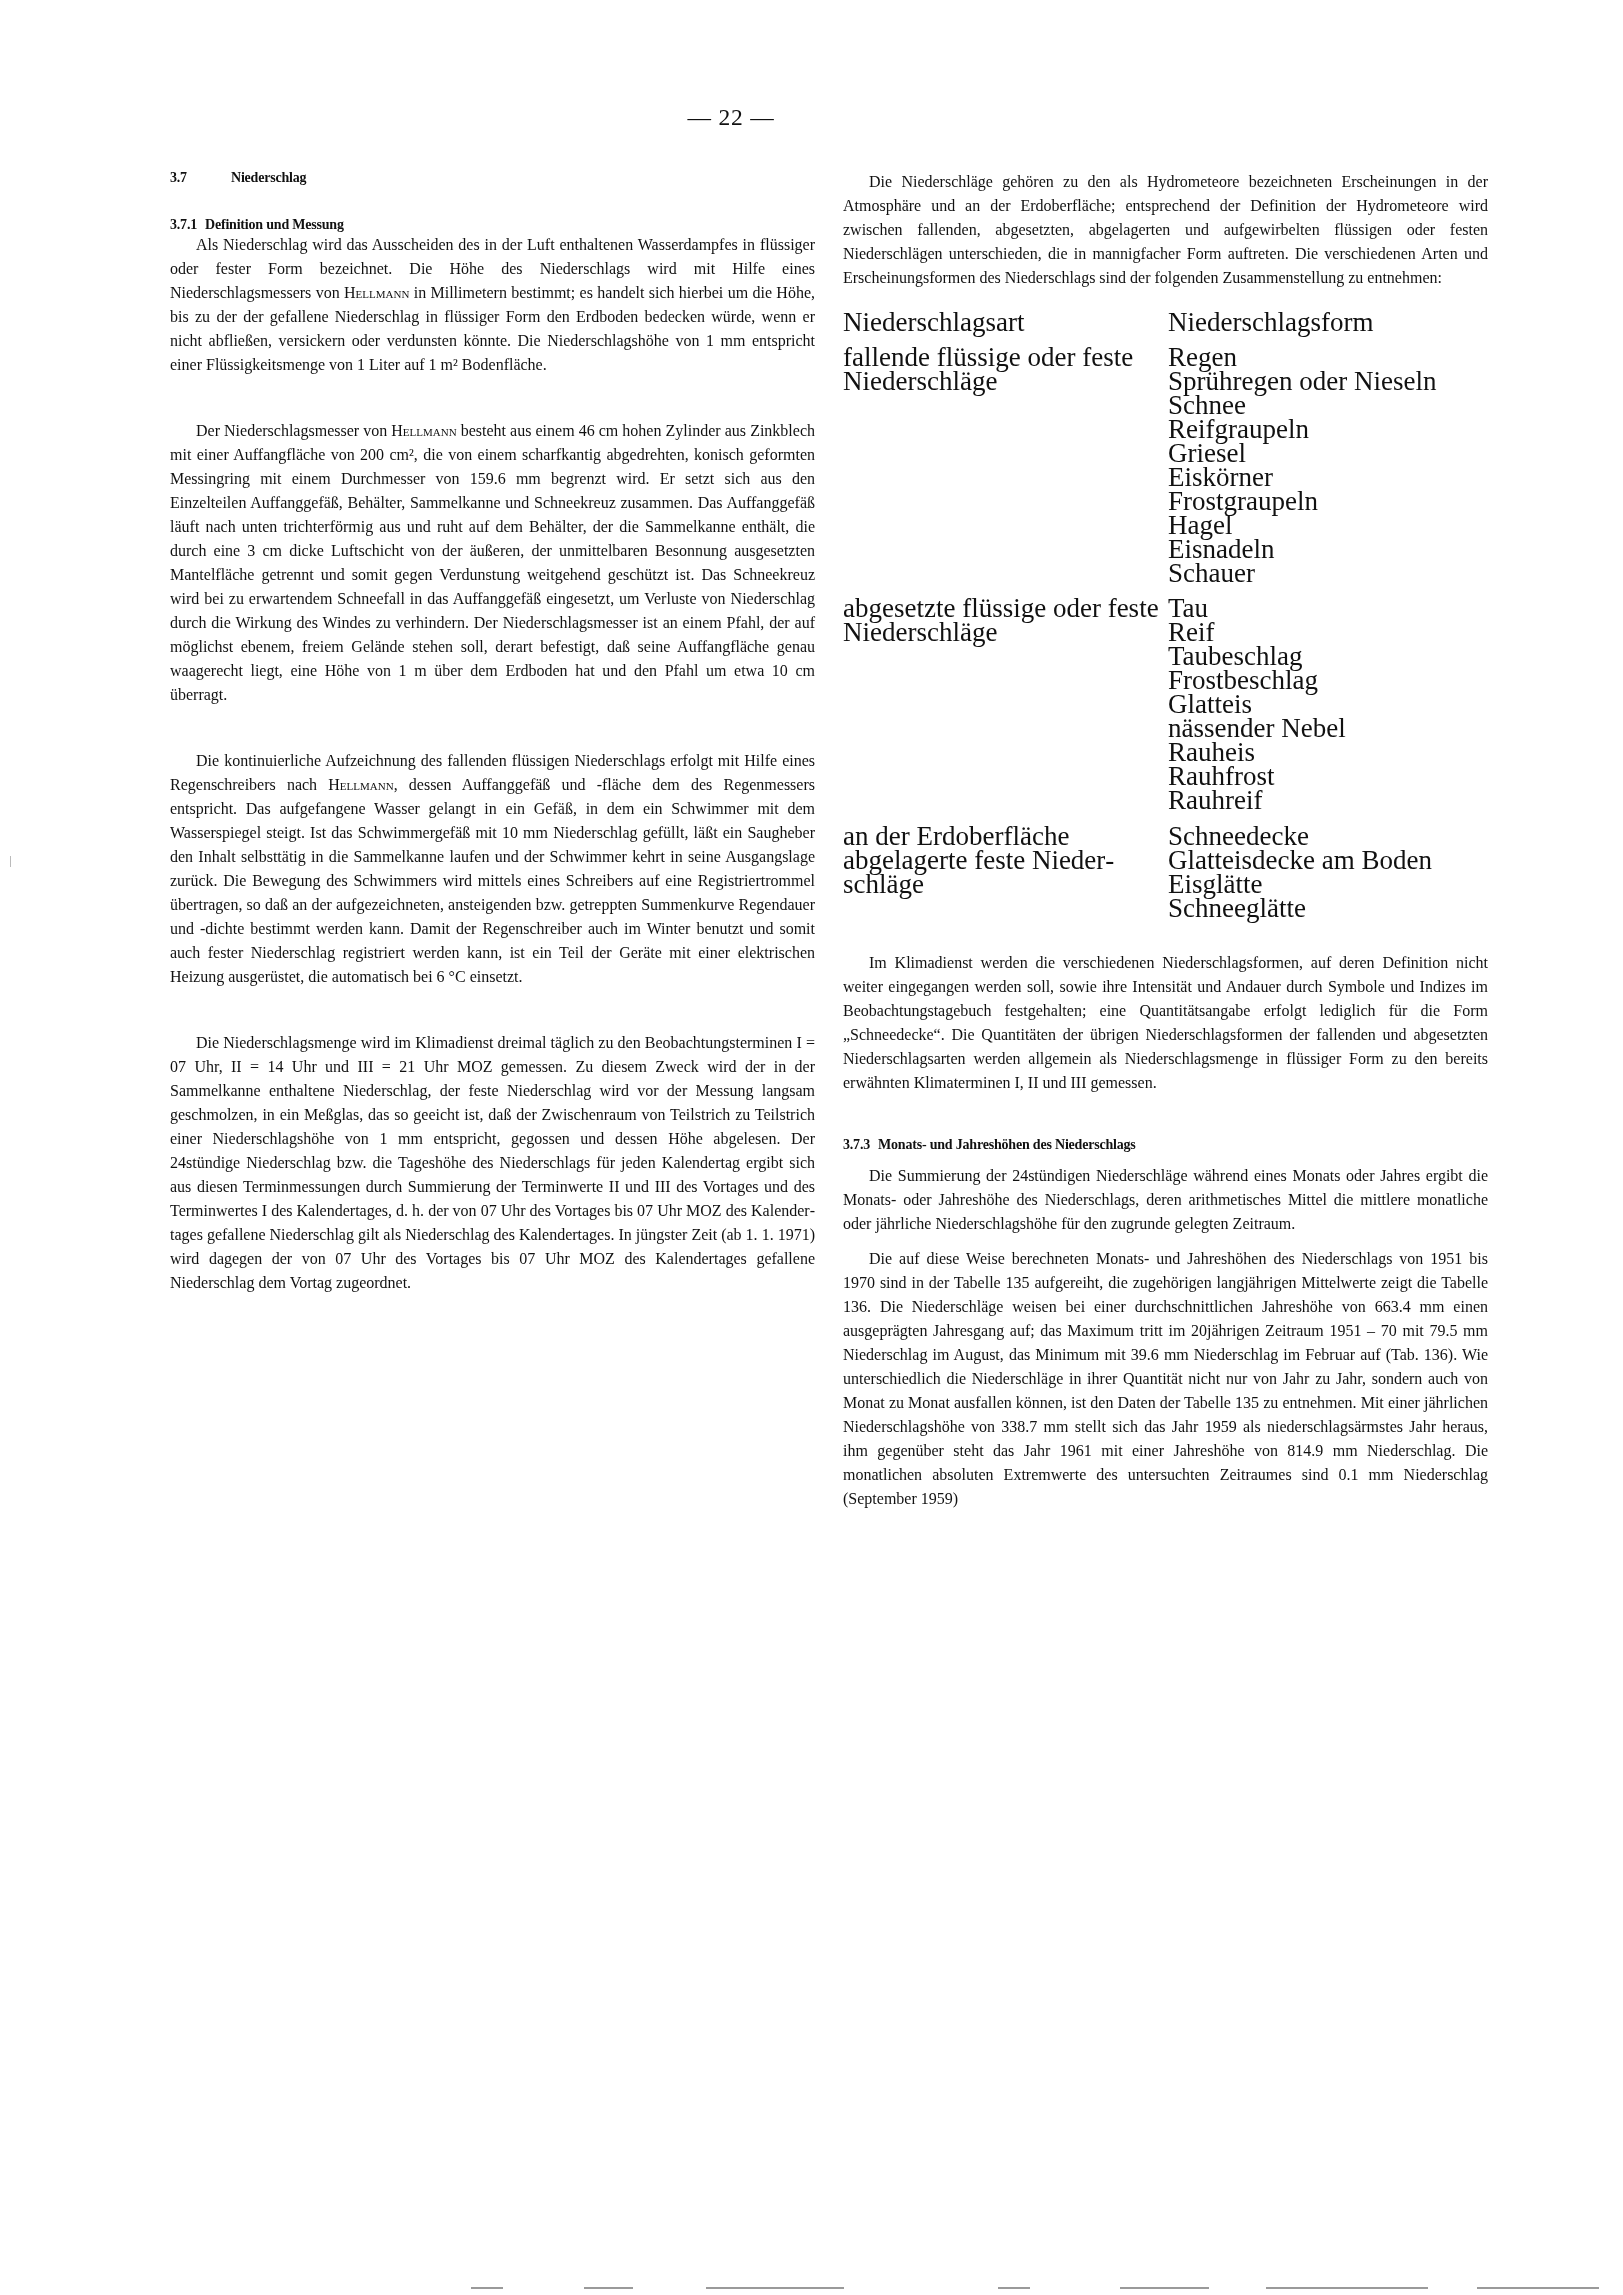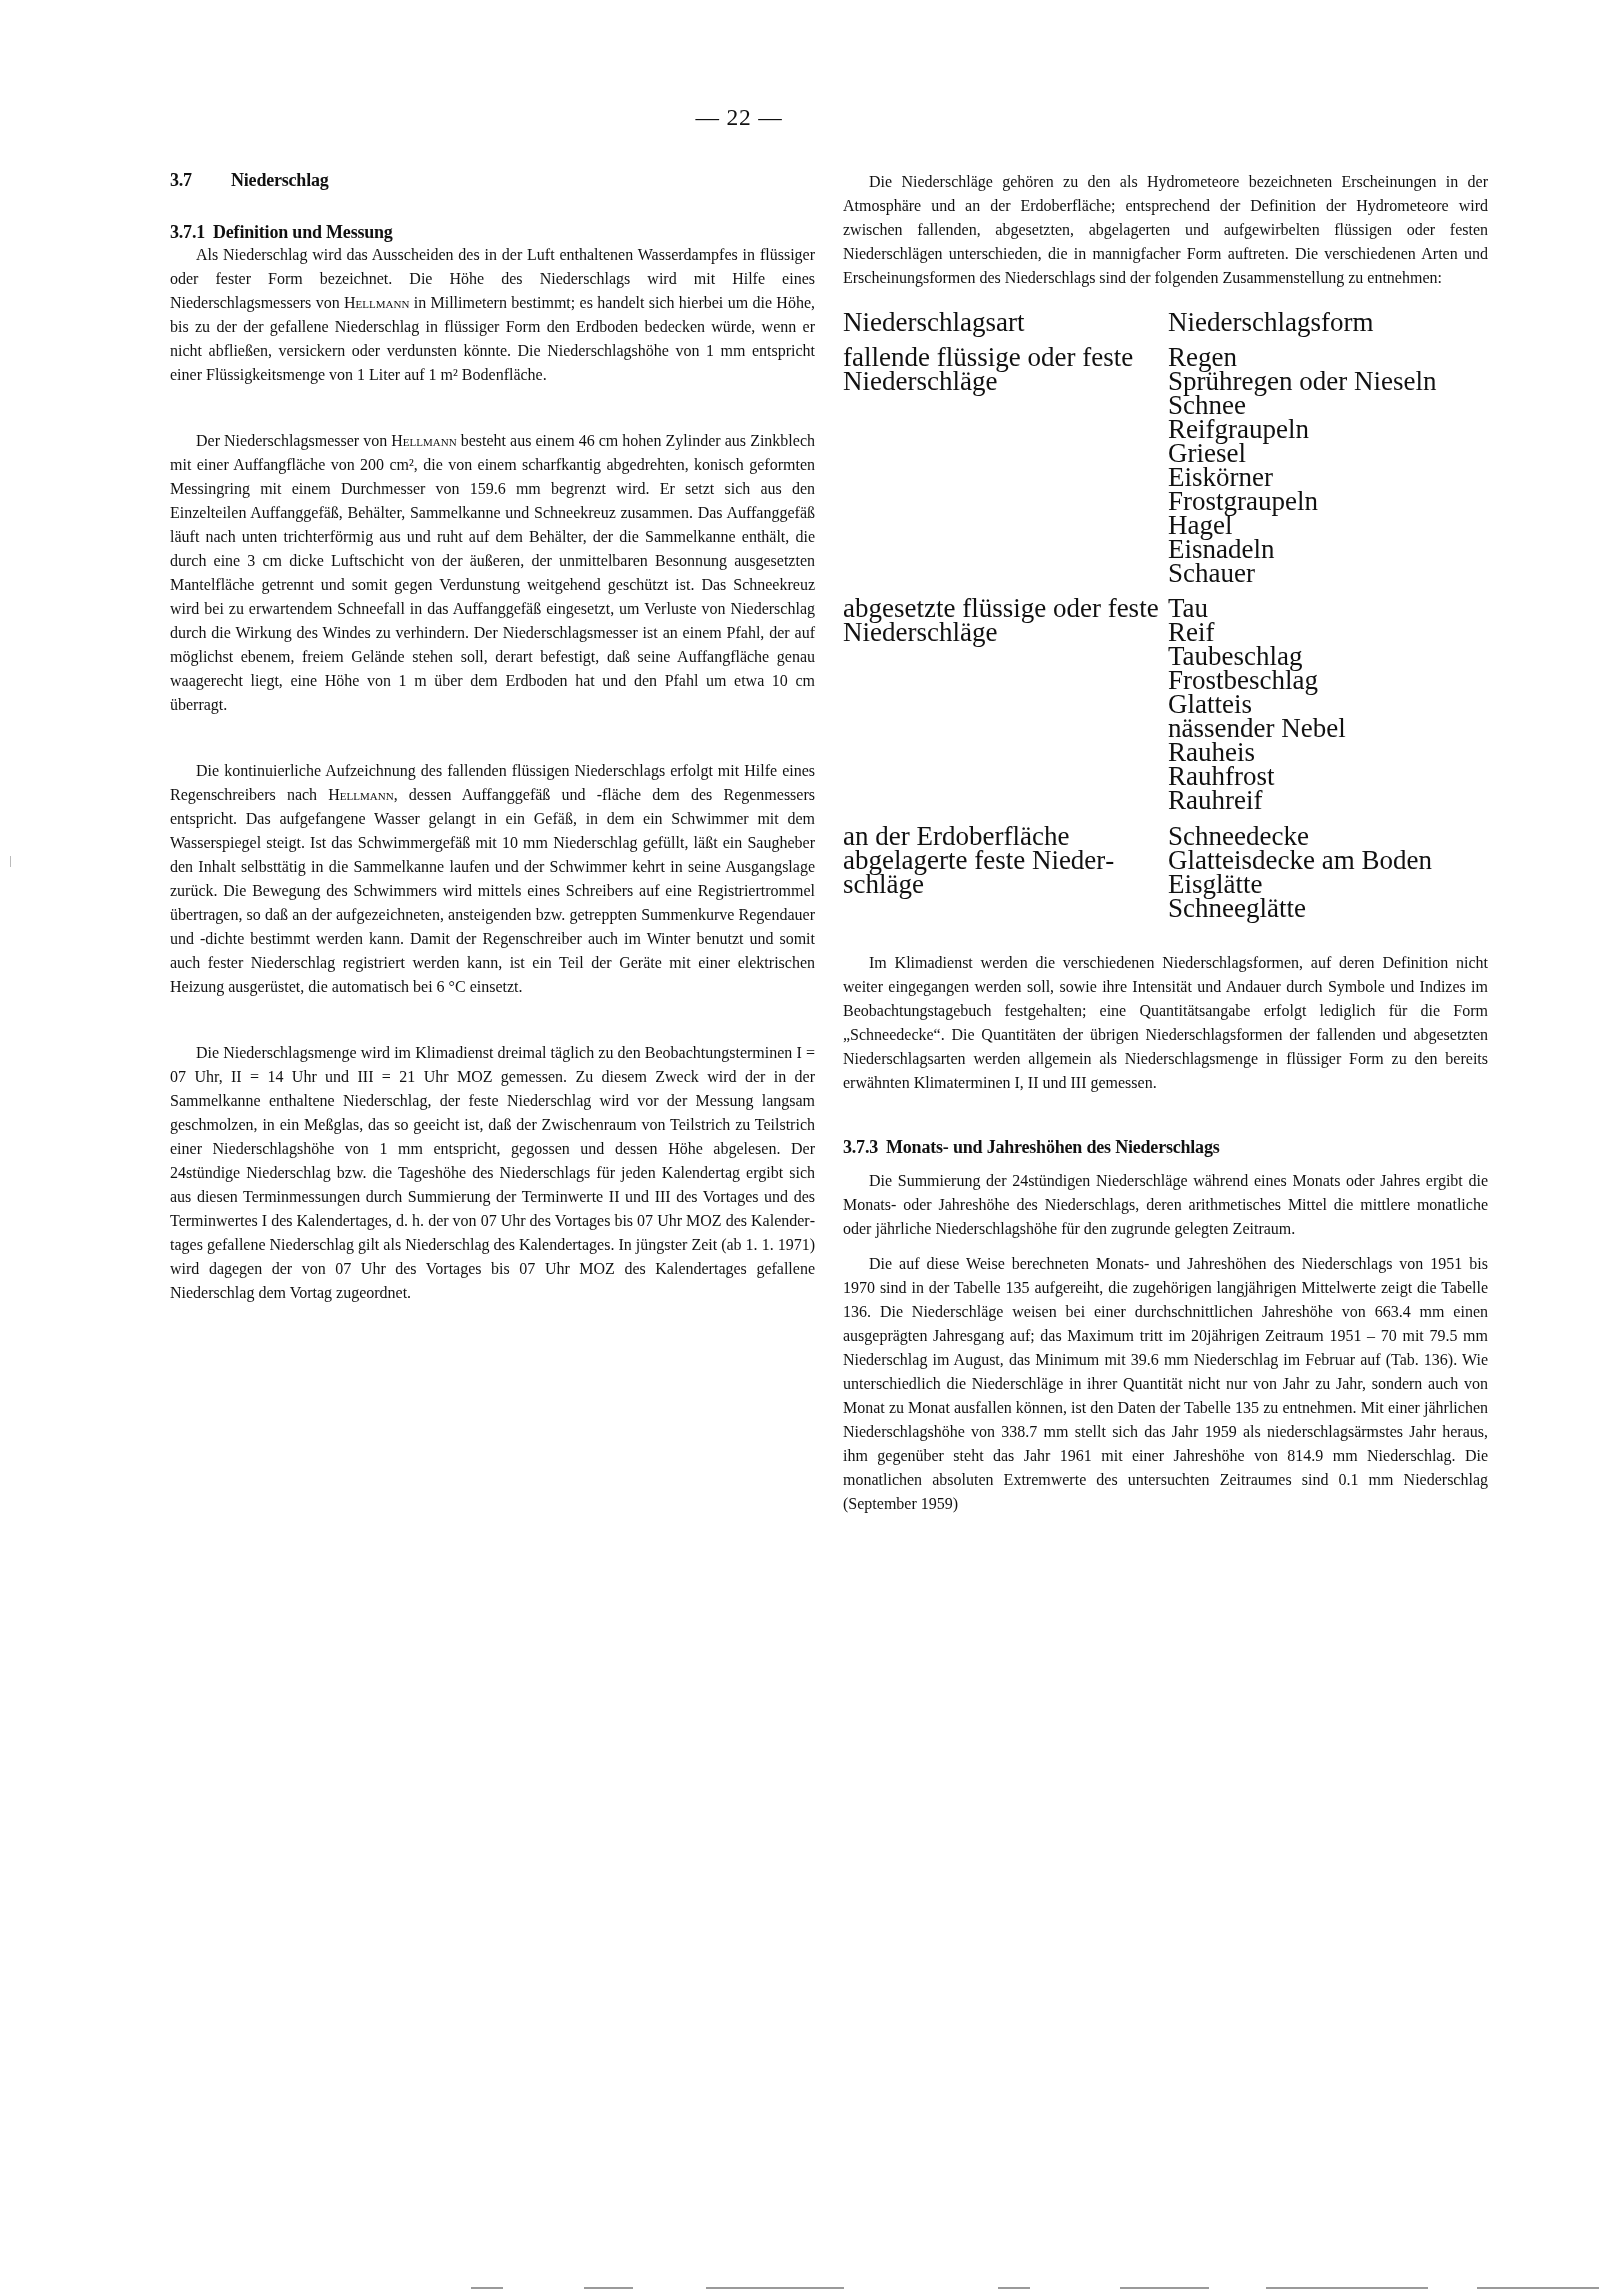--- a/index.html
+++ b/index.html
@@ -1,25 +1,25 @@
 <!DOCTYPE html>
 <html style="font-size:13px"><head>
 <meta charset="utf-8">
 <style>
   html, body { margin: 0; padding: 0; background: #ffffff; }
   body { width: 1623px; height: 2295px; position: relative; overflow: hidden;
          font-family: "Liberation Serif", "DejaVu Serif", serif; color: #111111; }
-  .page-number { position: absolute; top: 104px; left: 8px; width: 1462px; text-align: center;
+  .page-number { position: absolute; top: 104px; left: 0; width: 1462px; text-align: center;
                  font-size: 23.5px; letter-spacing: 0.8px; }
   .col { position: absolute; top: 170px; width: 499px; }
   .col-left { left: 170px; width: 502px; }
   .col-right { left: 843px; width: 645px; }
   .col-left { width: 645px; }
   h2, h3 { font-family: "Liberation Serif", "DejaVu Serif", serif; font-weight: bold; margin: 0;
-           font-size: 18px; letter-spacing: -0.2px; }
+           font-size: 14px; letter-spacing: -0.2px; }
   h2 { margin-bottom: 31px; }
   h3 { }
   .h-num { display: inline-block; }
   .h-num.wide { width: 61px; }
   .h-num.narrow { margin-right: 8px; }
   p { margin: 0; font-size: 16px; line-height: 24px; text-align: justify; text-indent: 26px;
       hyphens: manual; }
   .gap-lg { height: 42px; }
   .gap-md { height: 19.5px; }
   .gap-sm { height: 11.4px; }

